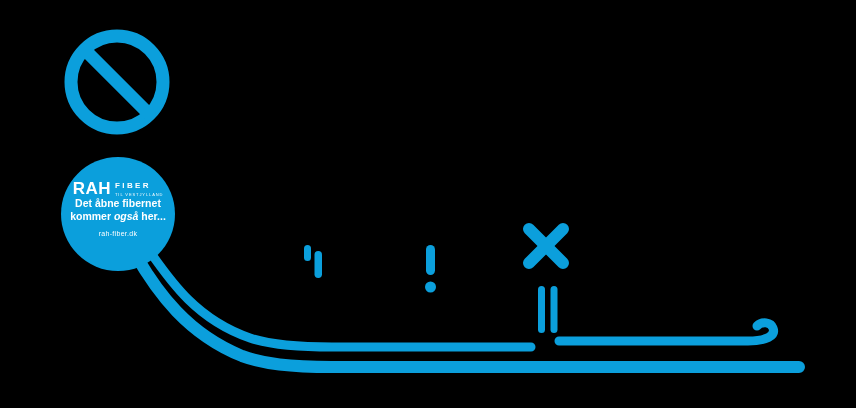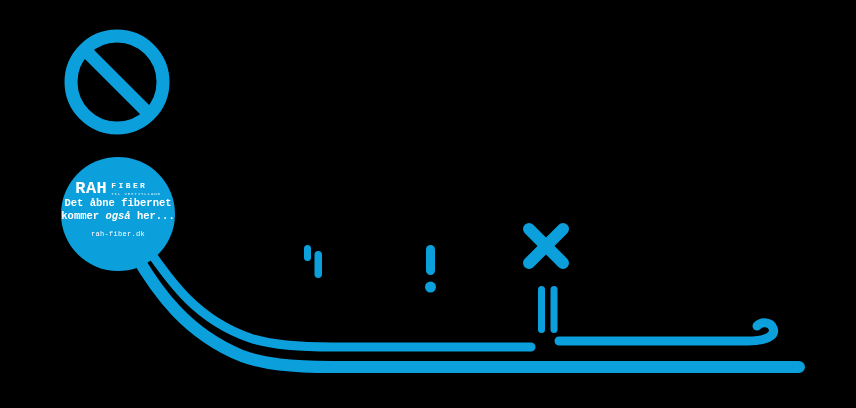--- a/index.html
+++ b/index.html
@@ -5,21 +5,21 @@
   html, body {
     margin: 0;
     padding: 0;
   }
   .banner {
     position: relative;
     width: 856px;
     height: 408px;
     background: var(--color-background, #000000);
     overflow: hidden;
-    font-family: Liberation Mono, monospace;
+    font-family: Liberation Sans, sans-serif;
   }
   .art {
     position: absolute;
     inset: 0;
     width: 100%;
     height: 100%;
   }
   .stroke-blue { stroke: var(--color-brand-blue, #0b9fdc); fill: none; stroke-linecap: round; }
   .fill-blue   { fill: var(--color-brand-blue, #0b9fdc); }
   .sw9  { stroke-width: 9; }

